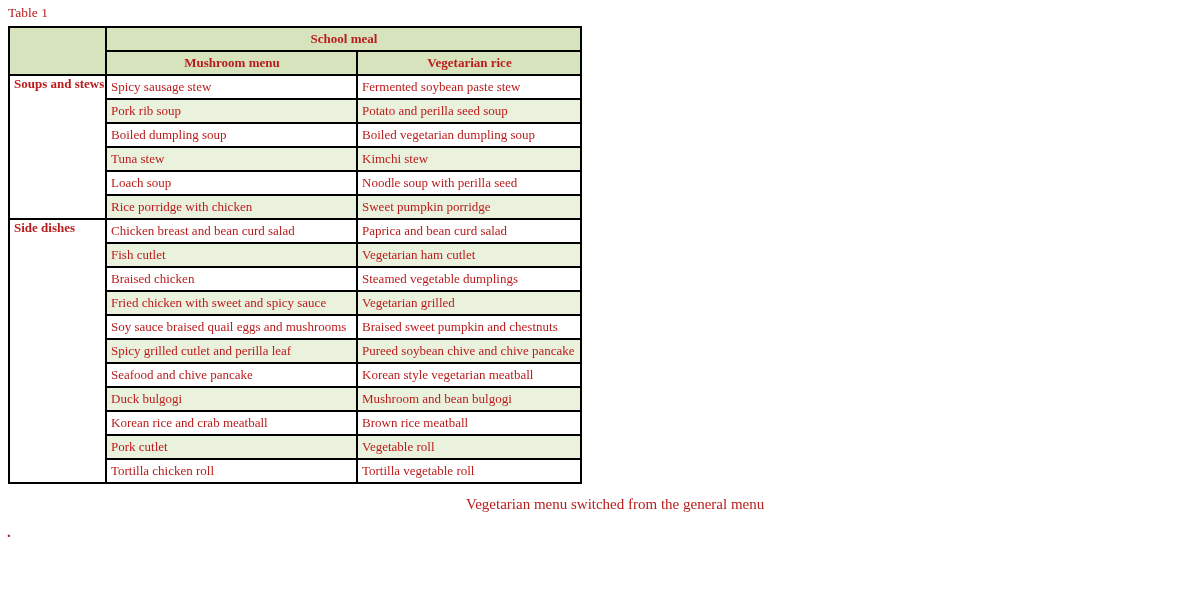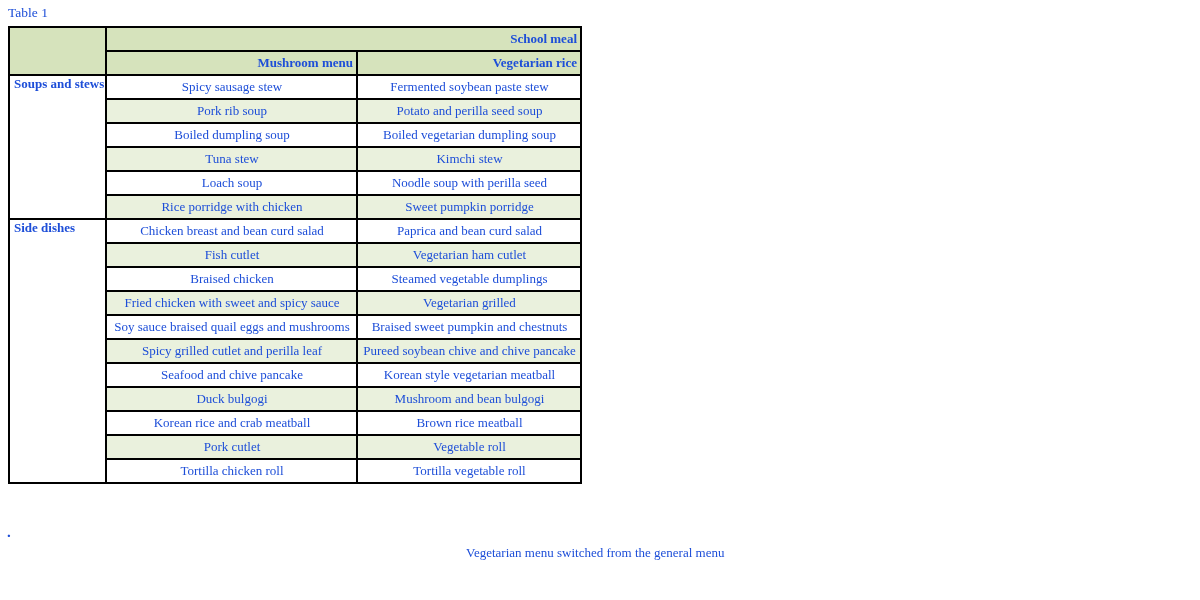--- a/index.html
+++ b/index.html
@@ -6,21 +6,21 @@
     margin: 0;
     padding: 0;
     background: #ffffff;
   }
   .page {
     position: relative;
     width: 1200px;
     height: 600px;
     background: #ffffff;
     font-family: "Liberation Serif", "DejaVu Serif", serif;
-    color: #1d4ed8;
+    color: #b91c1c;
     overflow: hidden;
   }
   .table-label {
     position: absolute;
     left: 8px;
     top: 5px;
     font-size: 13.5px;
     line-height: 16px;
   }
   table.meal-table {
@@ -36,41 +36,41 @@
     border: 2px solid #000;
     font-size: 13px;
     height: 22px;
     padding: 0 3px 0 4px;
     overflow: hidden;
     white-space: nowrap;
   }
   table.meal-table thead td, table.meal-table thead th {
     background: #d6e3bc;
     font-weight: bold;
-    text-align: right;
+    text-align: center;
   }
   td.group-label {
     background: #ffffff;
     vertical-align: top;
     padding-top: 4px;
     font-weight: bold;
   }
   td.menu-cell {
     background: #ffffff;
-    text-align: center;
+    text-align: left;
     font-weight: normal;
   }
   tr.band td.menu-cell {
     background: #eaf1dd;
   }
   .caption {
     position: absolute;
     left: 466px;
-    top: 545px;
-    font-size: 13px;
+    top: 496px;
+    font-size: 15px;
     line-height: 16px;
   }
   .stray-period {
     position: absolute;
     left: 7px;
     top: 524px;
     font-size: 15px;
     line-height: 16px;
     font-weight: bold;
   }

